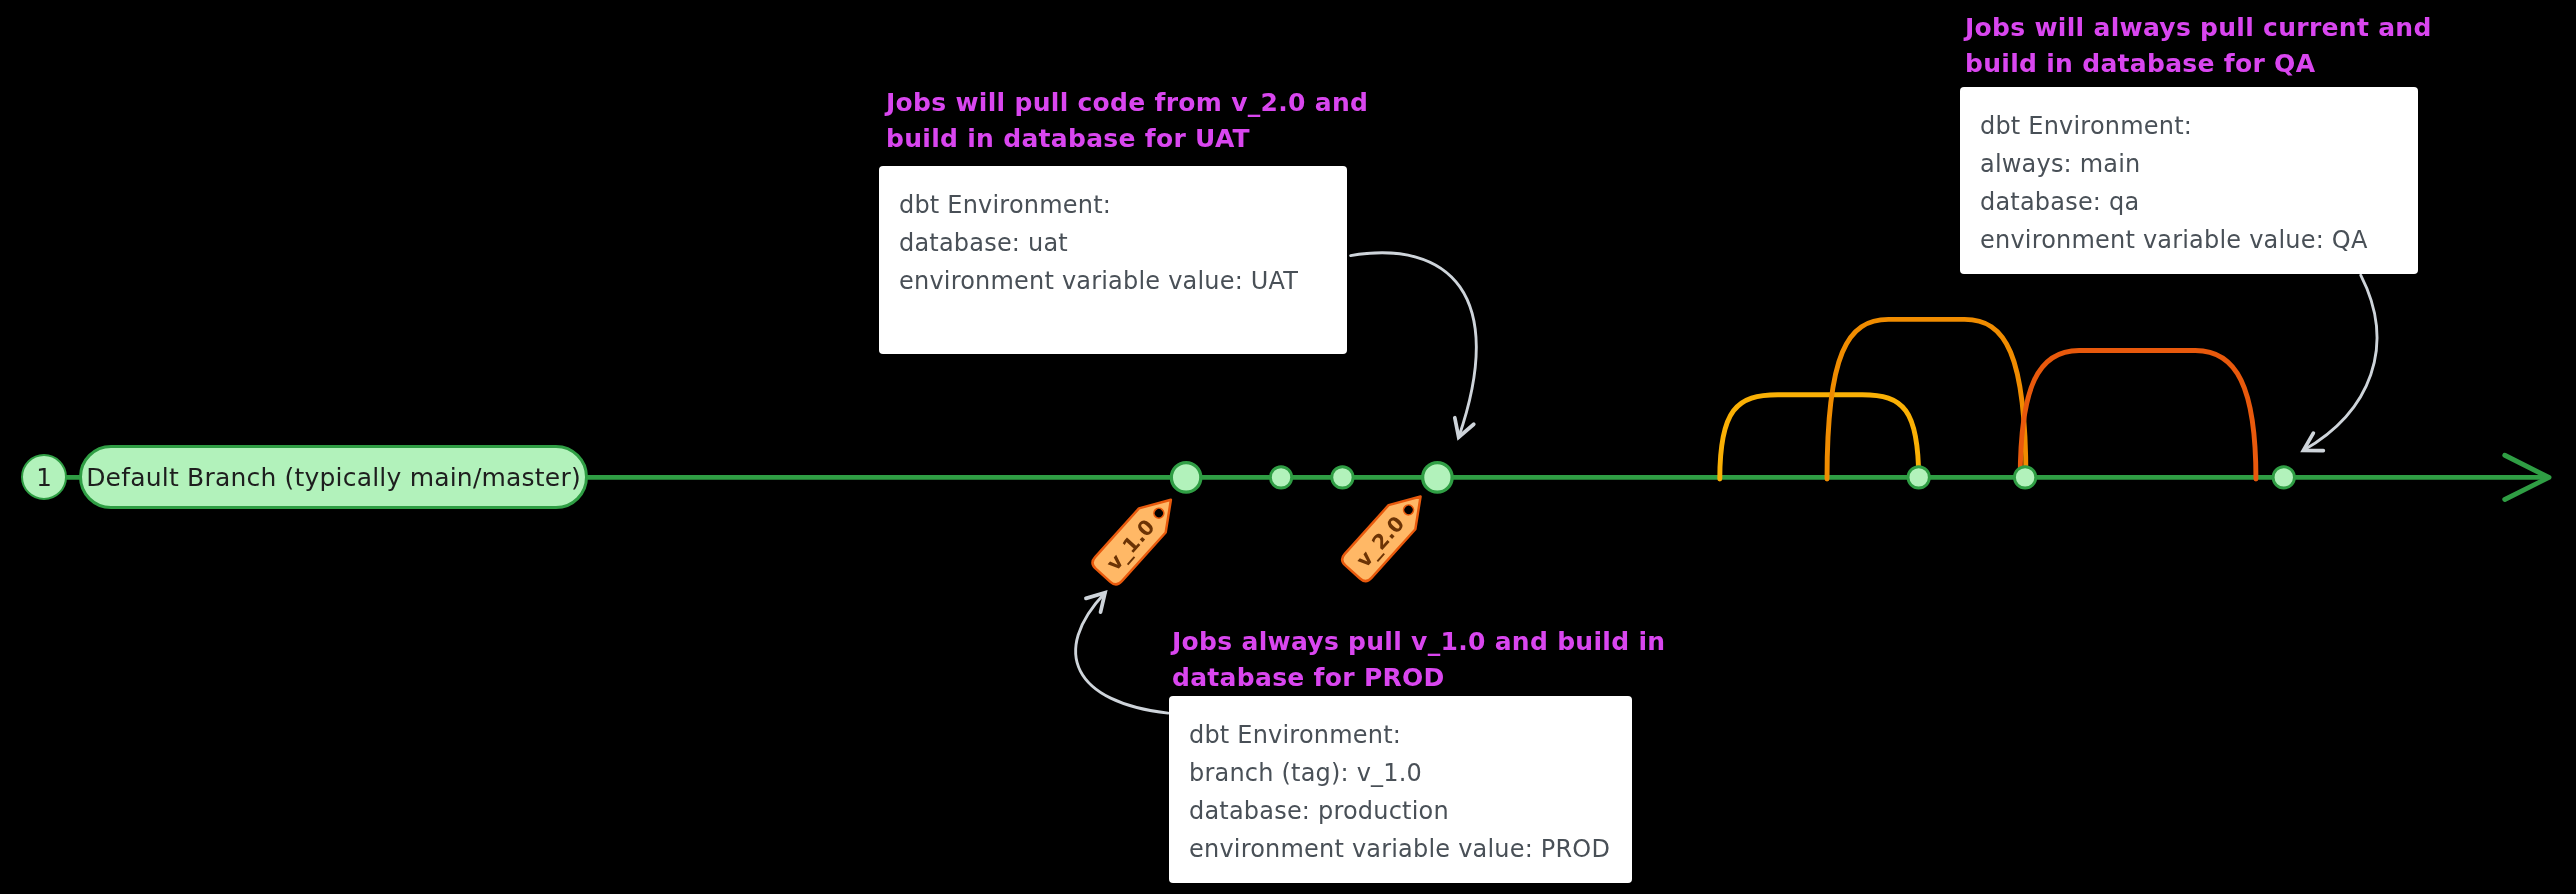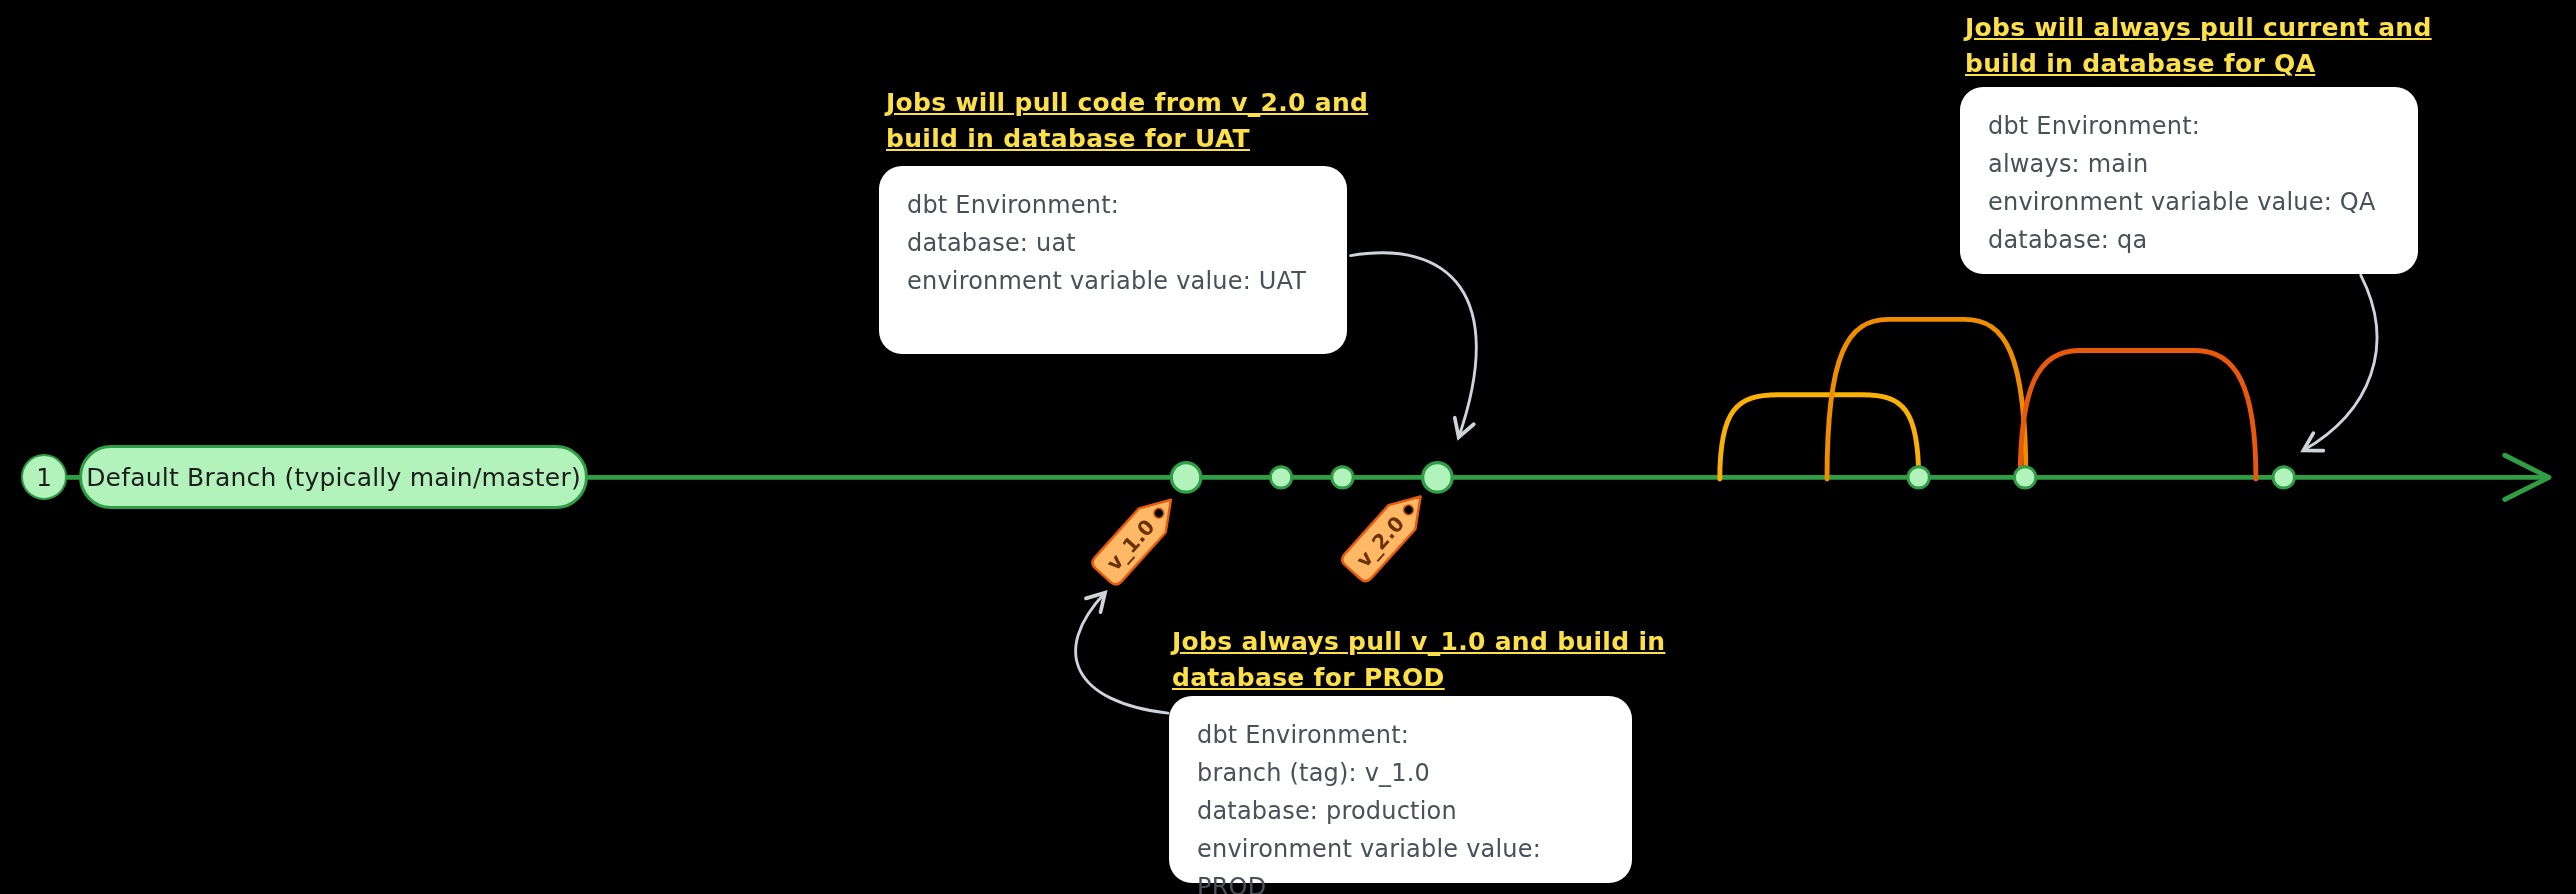--- a/index.html
+++ b/index.html
@@ -20,27 +20,27 @@
     display: flex; align-items: center; justify-content: center;
     color: #1e1e1e; font-size: 24.6px; box-sizing: border-box;
   }
   .pill {
     position: absolute; left: 79px; top: 445px; width: 509px; height: 64px;
     background: #b2f2bb; border: 3.3px solid #2f9e44; border-radius: 32px;
     display: flex; align-items: center; justify-content: center;
     color: #1e1e1e; font-size: 25px; letter-spacing: 0.2px; box-sizing: border-box;
   }
   .callout-header {
-    position: absolute; color: #fde047; font-size: 25px; font-weight: bold;
-    line-height: 1.45; letter-spacing: 0.3px; text-decoration: underline;
+    position: absolute; color: #d946ef; font-size: 25px; font-weight: bold;
+    line-height: 1.45; letter-spacing: 0.3px;
   }
   .callout-box {
-    position: absolute; background: #ffffff; border-radius: 23px;
+    position: absolute; background: #ffffff; border-radius: 4px;
     color: #495057; font-size: 24px; line-height: 1.58;
-    padding: 21px 28px; box-sizing: border-box; letter-spacing: 0.2px;
+    padding: 21px 20px; box-sizing: border-box; letter-spacing: 0.2px;
   }
   .uat-header  { left: 886px; top: 85px; }
   .uat-box     { left: 879px; top: 166px; width: 468px; height: 188px; }
   .qa-header   { left: 1965px; top: 9.8px;  }
   .qa-box      { left: 1960px; top: 87px; width: 458px; height: 187px; }
   .prod-header { left: 1172px; top: 624px; }
   .prod-box    { left: 1169px; top: 696px; width: 463px; height: 187px; }
 </style>
 </head>
 <body>
@@ -104,22 +104,22 @@
     <div>environment variable value: UAT</div>
   </div>
 
   <div class="callout-header qa-header">
     <div>Jobs will always pull current and</div>
     <div>build in database for QA</div>
   </div>
   <div class="callout-box qa-box">
     <div>dbt Environment:</div>
     <div>always: main</div>
+    <div>database: qa</div>
     <div>environment variable value: QA</div>
-    <div>database: qa</div>
   </div>
 
   <div class="callout-header prod-header">
     <div>Jobs always pull v_1.0 and build in</div>
     <div>database for PROD</div>
   </div>
   <div class="callout-box prod-box">
     <div>dbt Environment:</div>
     <div>branch (tag): v_1.0</div>
     <div>database: production</div>

